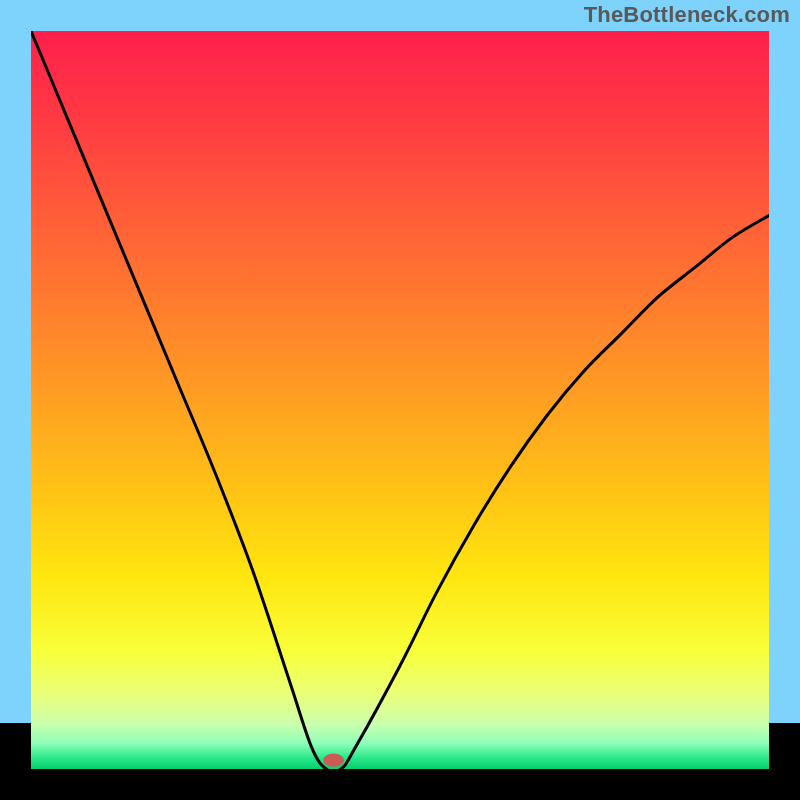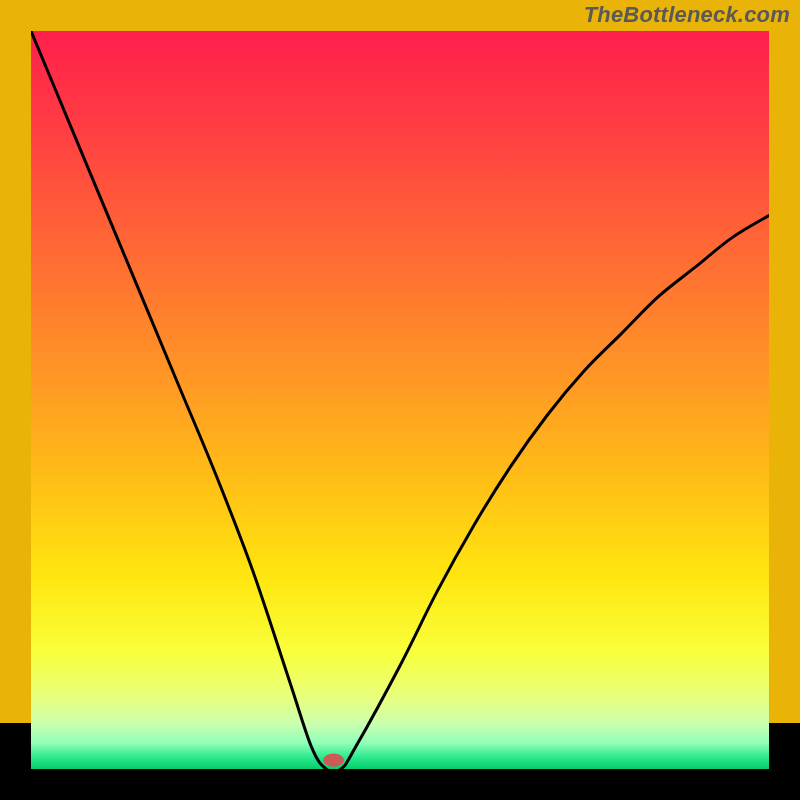--- a/index.html
+++ b/index.html
@@ -8,22 +8,21 @@
     width: 800px;
     height: 800px;
     overflow: hidden;
     background: #000;
     font-family: Arial, Helvetica, sans-serif;
   }
   .frame {
     position: relative;
     width: 800px;
     height: 723px;
-    background: #eab308;
-    font-style: italic;
+    background: #7dd3fc;
   }
   .watermark {
     position: absolute;
     top: 2px;
     right: 10px;
     font-size: 22px;
     font-weight: 600;
     color: #595959;
     letter-spacing: 0.2px;
     z-index: 10;

